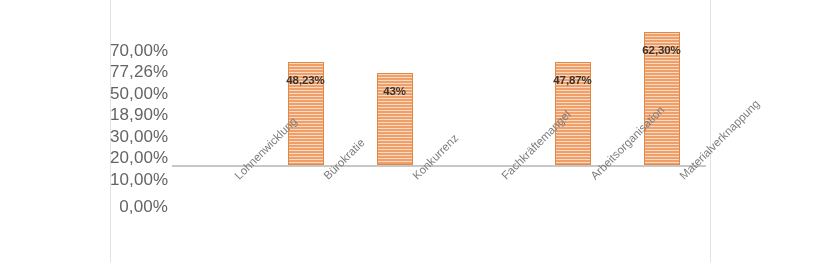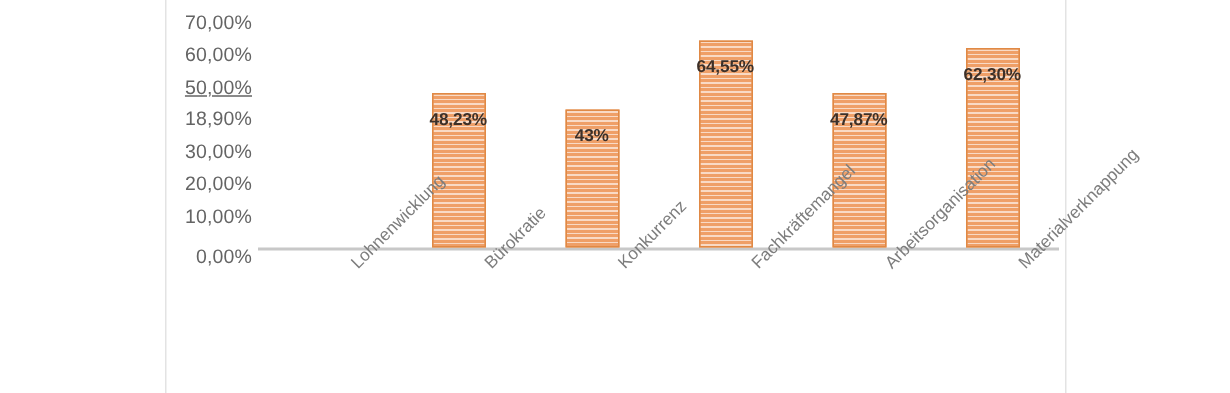--- a/index.html
+++ b/index.html
@@ -57,26 +57,27 @@
     left: 0;
     top: 0;
     width: 58px;
     height: 262px;
   }
   .y-tick {
     position: absolute;
     right: 0;
     width: 58px;
     text-align: right;
-    font-size: 13px;
+    font-size: 17px;
     color: #646464;
     letter-spacing: 0.1px;
     line-height: 1;
     transform: translateY(-50%);
     white-space: nowrap;
+    margin-top: 35px;
   }
 
   
   .bars-layer {
     position: absolute;
     left: 0;
     top: 0;
     width: 600px;
     height: 262px;
   }
@@ -145,39 +146,35 @@
   <div class="frame-rule right"></div>
 
   <div class="plot">
 
     <div class="y-axis">
         <div class="y-tick" style="top: 171px;">0,00%</div>
         <div class="y-tick" style="top: 143.571px;">10,00%</div>
         <div class="y-tick" style="top: 122.143px;">20,00%</div>
         <div class="y-tick" style="top: 100.714px;">30,00%</div>
         <div class="y-tick" style="top: 79.2857px;">18,90%</div>
-        <div class="y-tick" style="top: 57.8571px; text-decoration: underline;">50,00%</div>
-        <div class="y-tick" style="top: 36.4286px;">60,00%</div>
+        <div class="y-tick" style="top: 57.8571px;">50,00%</div>
+        <div class="y-tick" style="top: 36.4286px;">77,26%</div>
         <div class="y-tick" style="top: 15px;">70,00%</div>
       </div>
 
     <div class="baseline"></div>
 
     <div class="bars-layer">
         <div class="bar-slot" style="left: 151px; width: 89px; text-align: center;">
           <div class="bar" title="Bürokratie 48,23%" style="height: 103.35px; top: 61.65px;"></div>
           <div class="bar-label" style="top: 74.65px;">48,23%</div>
         </div>
         <div class="bar-slot" style="left: 240px; width: 89px;">
           <div class="bar" title="Konkurrenz 43%" style="height: 92.1429px; top: 72.8571px;"></div>
           <div class="bar-label" style="top: 85.8571px;">43%</div>
-        </div>
-        <div class="bar-slot" style="left: 329px; width: 89px;">
-          <div class="bar" title="Fachkräftemangel 64,55%" style="height: 138.321px; top: 26.6786px;"></div>
-          <div class="bar-label" style="top: 39.6786px;">64,55%</div>
         </div>
         <div class="bar-slot" style="left: 418px; width: 89px; text-decoration: underline;">
           <div class="bar" title="Arbeitsorganisation 47,87%" style="height: 102.579px; top: 62.4214px;"></div>
           <div class="bar-label" style="top: 75.4214px;">47,87%</div>
         </div>
         <div class="bar-slot" style="left: 507px; width: 89px;">
           <div class="bar" title="Materialverknappung 62,30%" style="height: 133.5px; top: 31.5px;"></div>
           <div class="bar-label" style="top: 44.5px;">62,30%</div>
         </div>
       </div>

